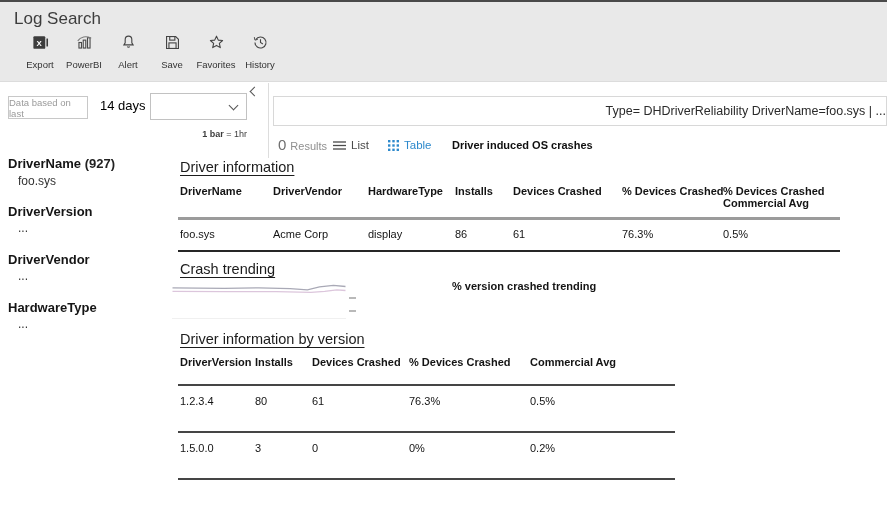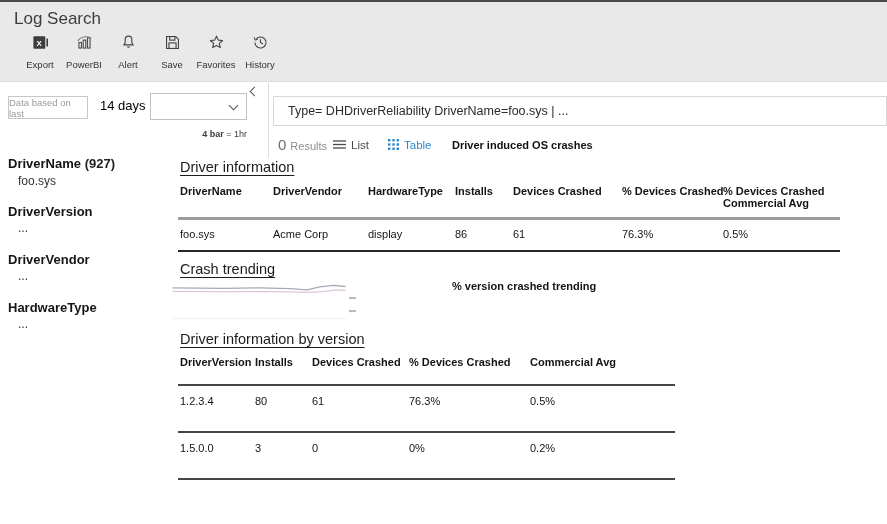--- a/index.html
+++ b/index.html
@@ -28,24 +28,24 @@
   .collapse { left:251px; top:88px; width:7px; height:7px; border-left:1.6px solid #555; border-top:1.6px solid #555;
     transform:rotate(-45deg); cursor:pointer; }
   .v-divider { left:268px; top:83px; width:1px; height:75px; background:#ddd; }
 
   .facet-name { left:8px; font-size:13px; font-weight:bold; color:#151515; }
   .facet-name .cnt { font-weight:bold; color:#222; }
   .facet-value { left:18px; font-size:12px; color:#333; cursor:pointer; }
 
   
   .search-box { left:273px; top:96px; width:614px; height:30px; border:1px solid #d8d8d8; background:#fff;
-    font-size:12.5px; color:#2b2b2b; padding-left:14px; outline:none; font-family:"Liberation Sans",sans-serif; }
+    font-size:12.5px; color:#2b2b2b; padding-left:14px; outline:none; font-family:"Liberation Sans",sans-serif;text-align:right; }
   .results-count { left:278px; top:136px; color:#8f8f8f; font-size:11px; }
   .results-count .num { font-size:15px; color:#6f6f6f; margin-right:4px; }
-  .toggle { top:139px; font-size:11.5px; display:flex; cursor:pointer; }
+  .toggle { top:139px; font-size:11.5px; display:flex; align-items:center; cursor:pointer; }
   .toggle-list { left:333px; color:#4a4a4a; }
   .toggle-table { left:388px; color:#2d89cc; }
   .toggle .ic { margin-right:5px; display:inline-flex; }
   .context-label { left:452px; top:139px; font-size:11px; font-weight:bold; color:#101010; }
 
   
   .sec-title { font-size:14.5px; color:#1c1c1c; text-decoration:underline; text-underline-offset:3px; }
   table { border-collapse:collapse; table-layout:fixed; font-size:11px; color:#141414; }
   .t1 { width:662px; }
   .t1 th { text-align:left; vertical-align:top; font-weight:bold; padding:2px 4px 8px 2px;
@@ -128,21 +128,21 @@
     </span>
     <span class="lbl">History</span>
   </div>
 </div>
 
 <div class="abs data-based-box">Data based on last</div>
 <div class="abs duration">14 days</div>
 <div class="abs dropdown">
   <span class="chev-down"></span>
 </div>
-<div class="abs bar-scale"><b>4 bar</b><span> = 1hr</span></div>
+<div class="abs bar-scale"><b>1 bar</b><span> = 1hr</span></div>
 <div class="abs collapse"></div>
 <div class="abs v-divider"></div>
 
 <div class="abs facet-name" style="top:156px"><span>DriverName</span> <span class="cnt">(927)</span></div>
 <div class="abs facet-value" style="top:174px">foo.sys</div>
 
 <div class="abs facet-name" style="top:204px"><span>DriverVersion</span></div>
 <div class="abs facet-value" style="top:221px">...</div>
 
 <div class="abs facet-name" style="top:252px"><span>DriverVendor</span></div>

